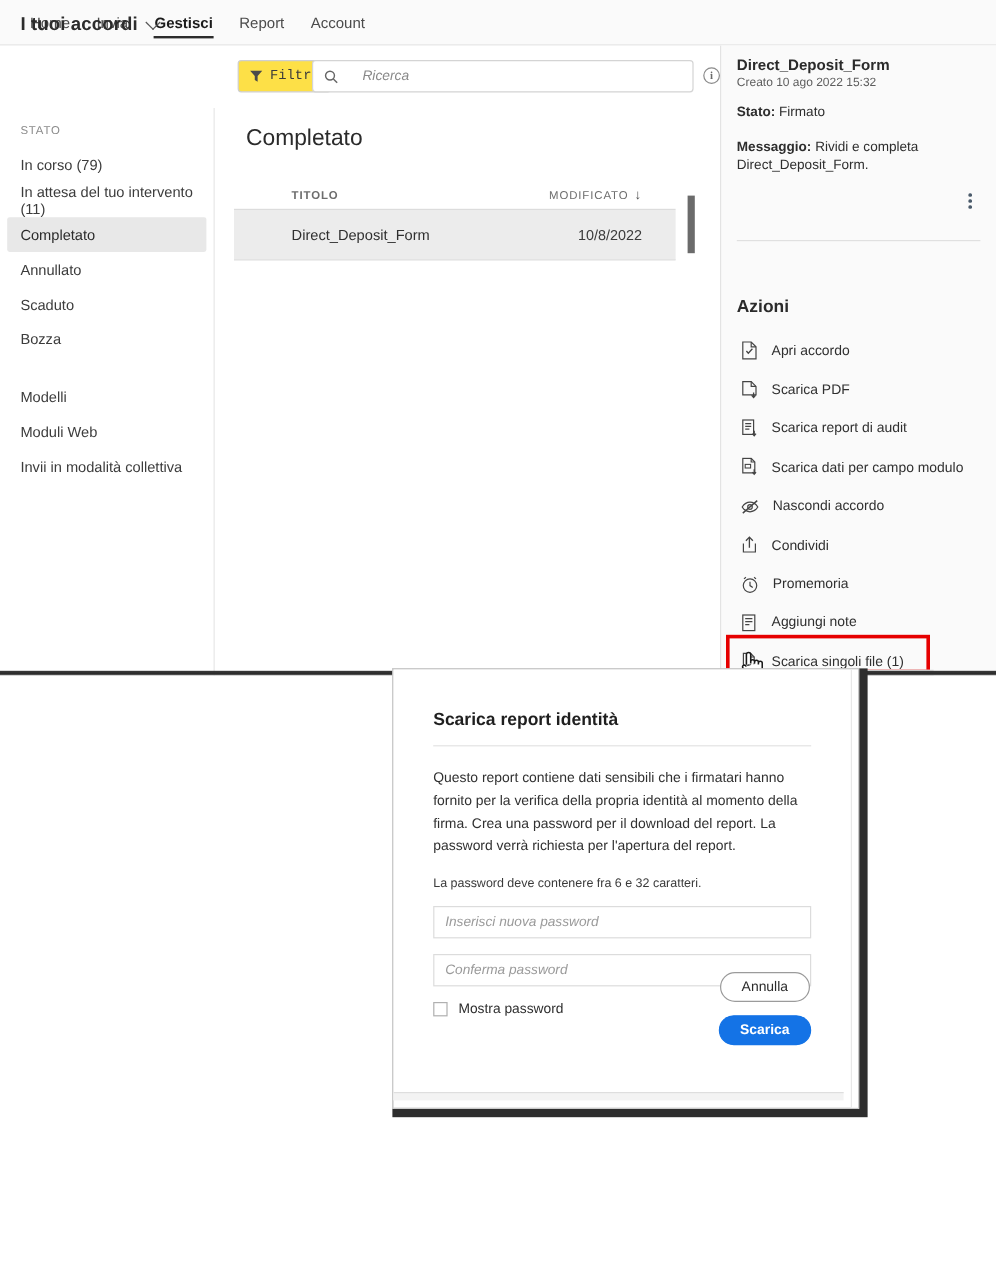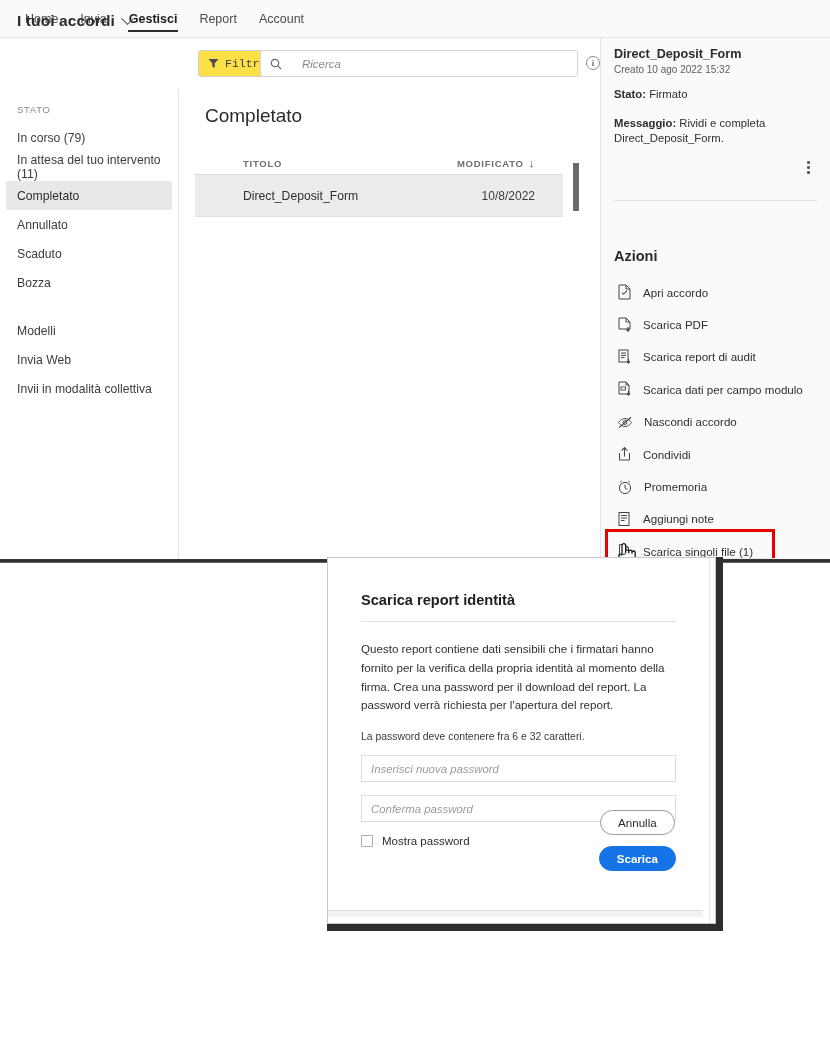--- a/index.html
+++ b/index.html
@@ -108,21 +108,21 @@
   .list-head {
     display: flex; align-items: flex-end; height: 30px;
     margin: 18px 16px 0 16px; border-bottom: 1px solid #dcdcdc;
     padding-bottom: 5px;
   }
   .col-title {
     flex: 1; font-size: 9.5px; letter-spacing: .75px; color: #6d6d6d;
     font-weight: 700; padding-left: 48px; text-transform: uppercase;
   }
   .col-mod {
-    font-size: 9.5px; letter-spacing: .75px; color: #6d6d6d; font-weight: 700;
+    font-size: 9.5px; letter-spacing: .75px; color: #6d6d6d; font-weight: 400;
     display: flex; align-items: flex-end; gap: 5px; padding-right: 28px;
     text-transform: uppercase;
     margin-top: 23px;
   }
   .arrow-dn { font-size: 11px; color: #4a4a4a; line-height: 1; }
   .list-row {
     display: flex; align-items: center; height: 42px;
     margin: 0 16px 0 16px; background: #ececec; cursor: pointer;
     border-bottom: 1px solid #e0e0e0;
   }
@@ -310,21 +310,21 @@
           <span>Scaduto</span>
         </div>
       <div class="side-item">
           <span>Bozza</span>
         </div>
       <div class="side-gap"></div>
       <div class="side-item">
           <span>Modelli</span>
         </div>
       <div class="side-item">
-          <span>Invia Web</span>
+          <span>Moduli Web</span>
         </div>
       <div class="side-item">
           <span>Invii in modalità collettiva</span>
         </div>
     </div>
 
     <div class="list-col">
       <div class="list-title">Completato</div>
       <div class="list-head">
         <div class="col-title">TITOLO</div>

